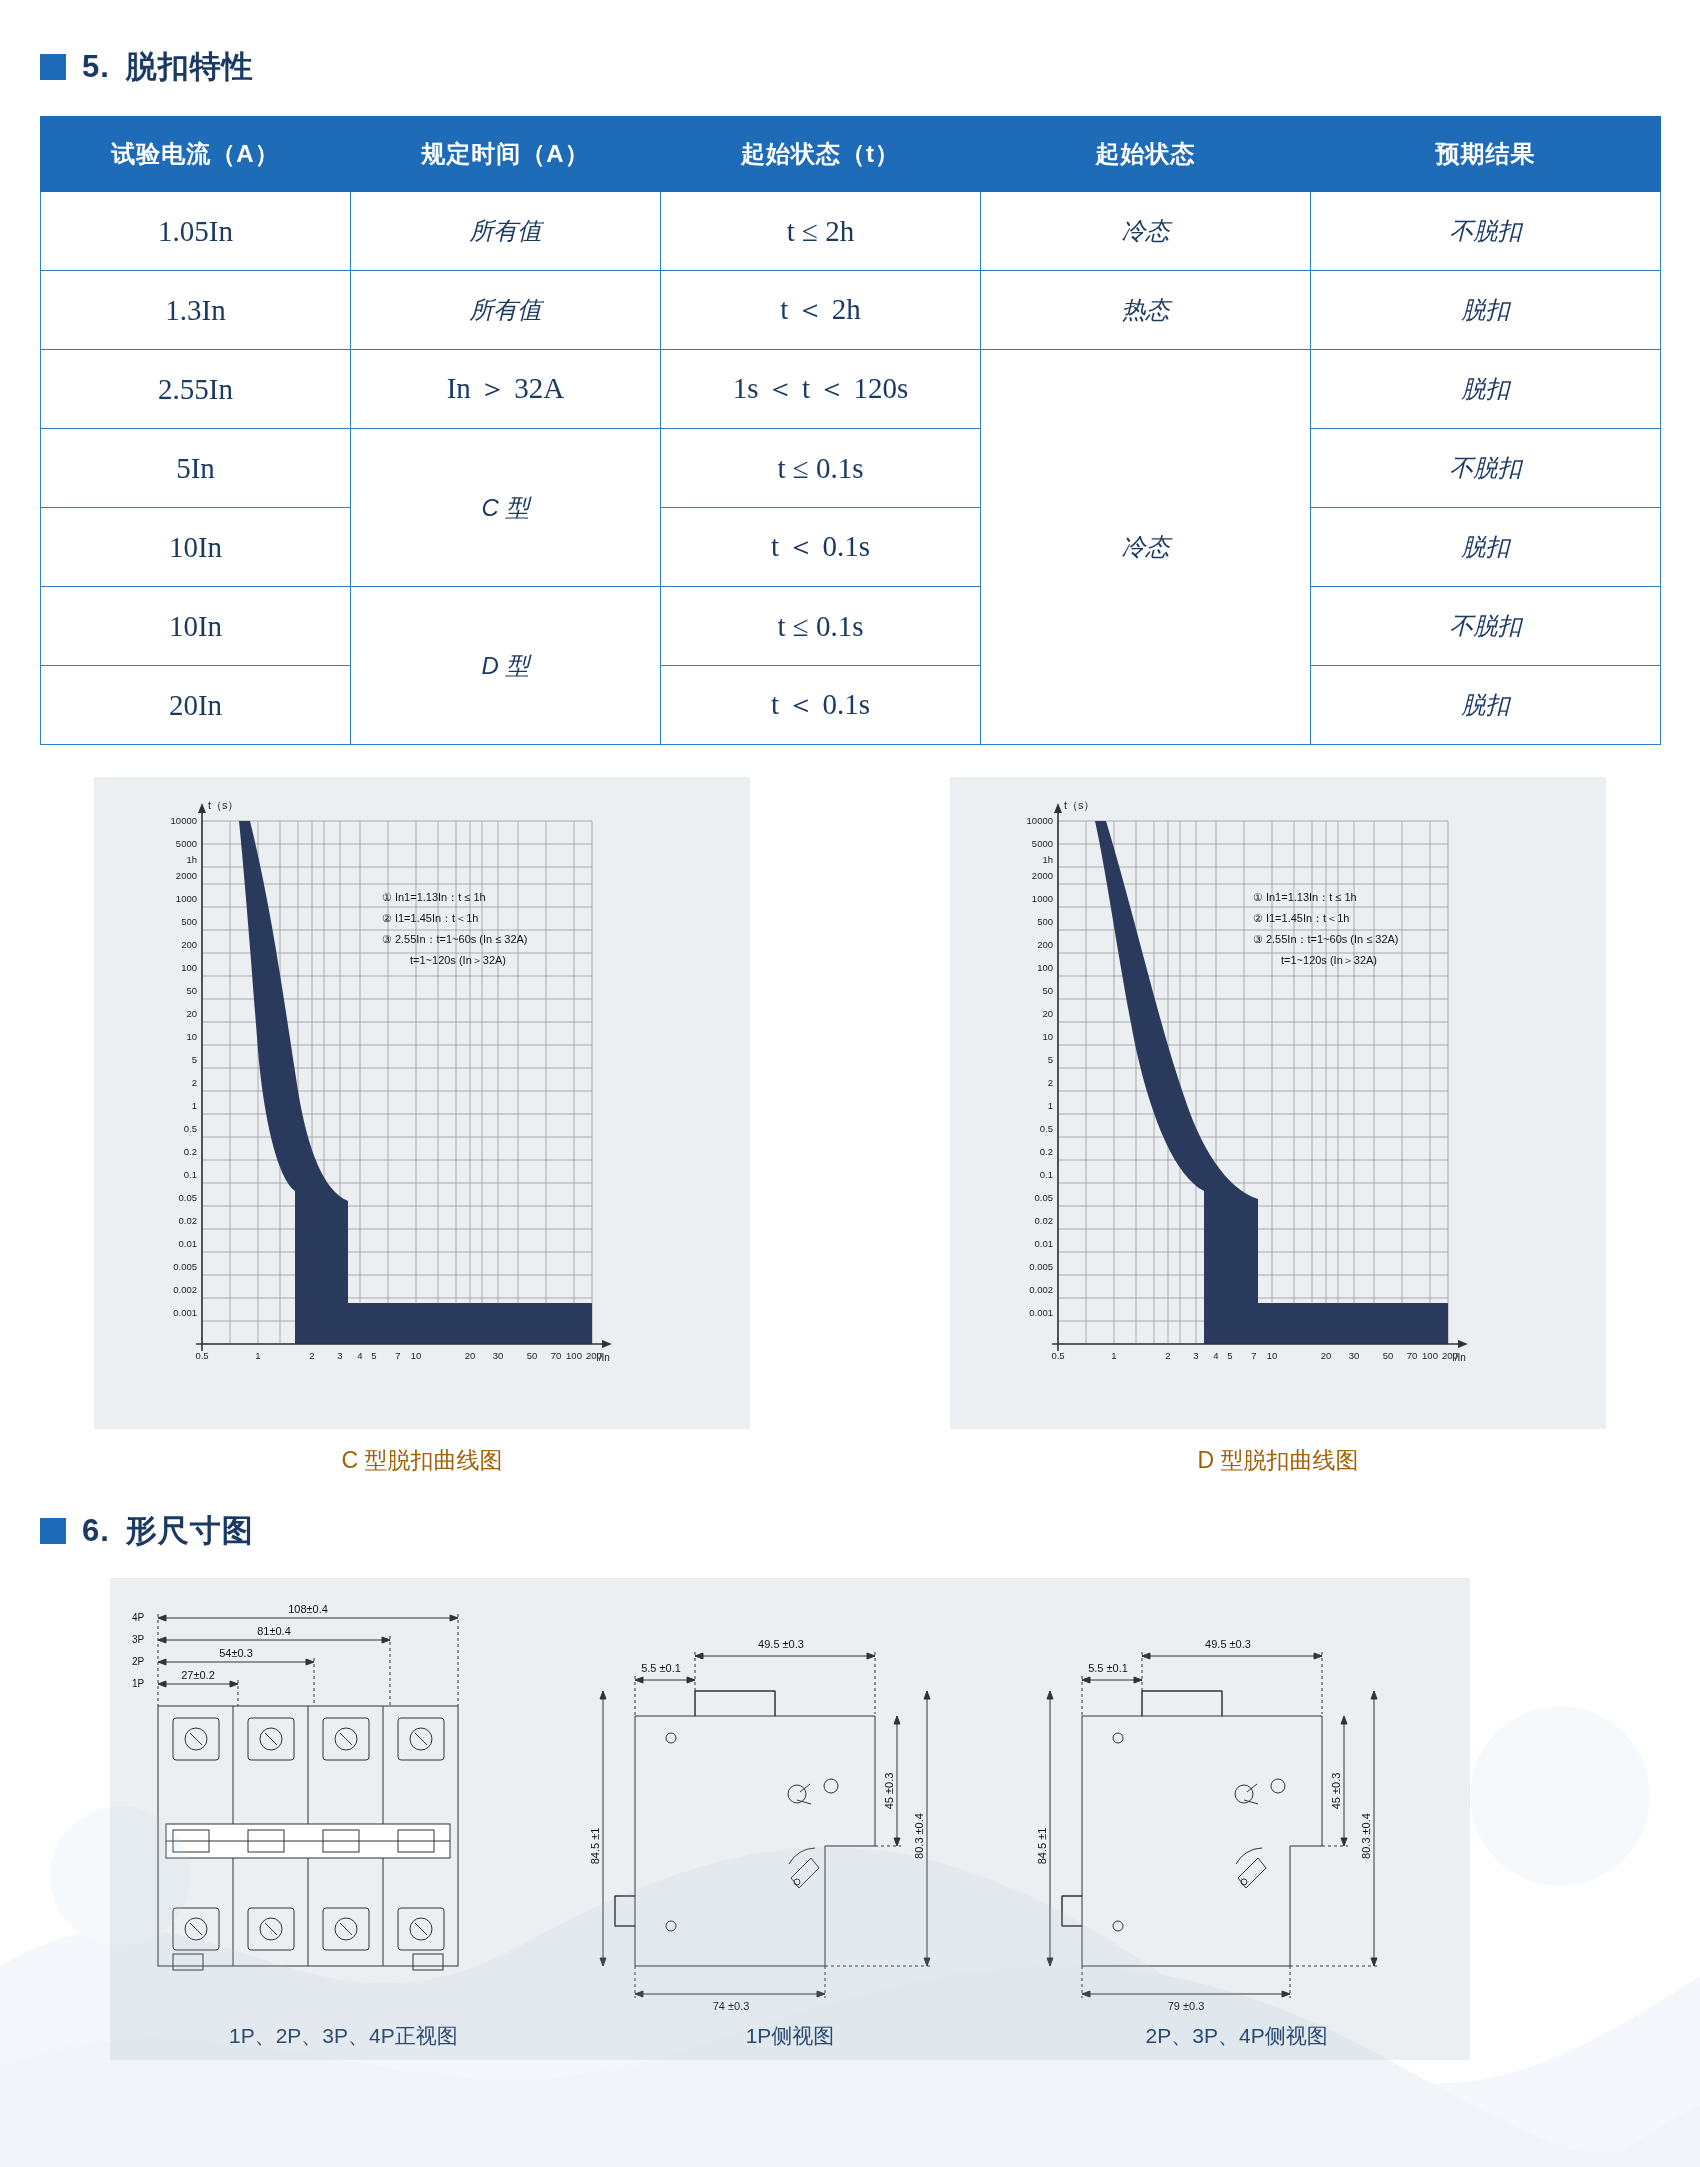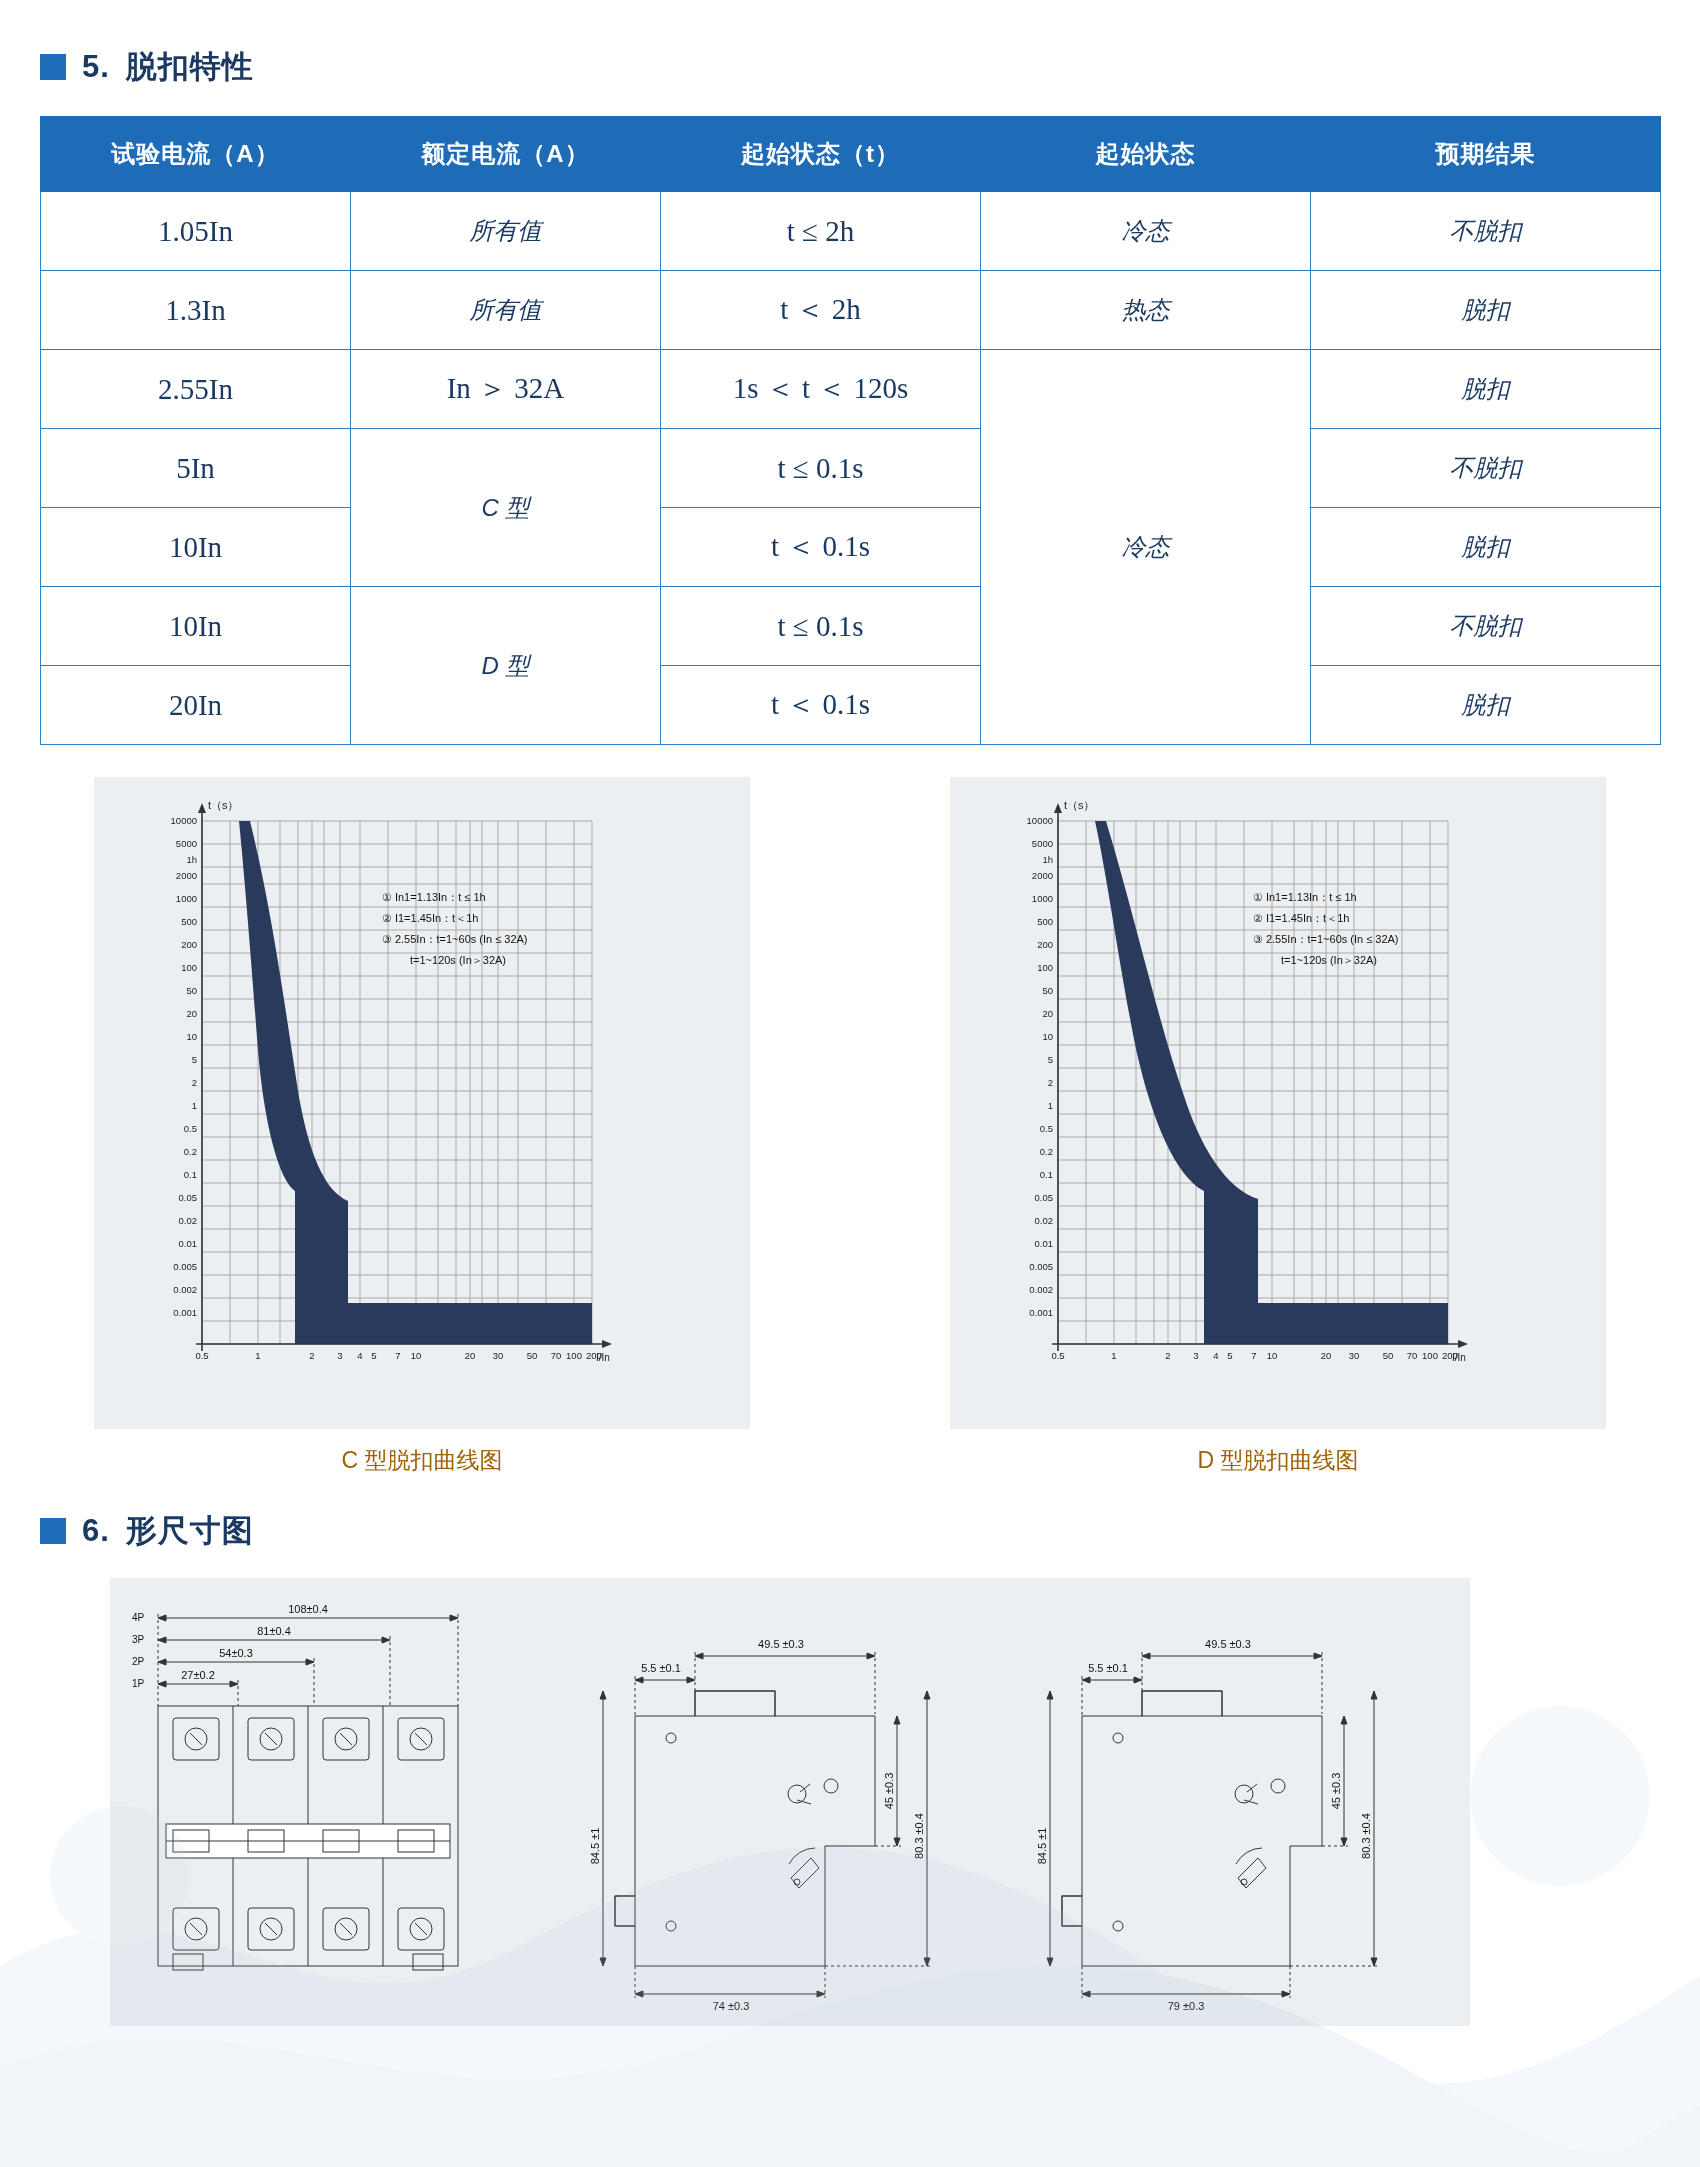--- a/index.html
+++ b/index.html
@@ -163,21 +163,21 @@
       <colgroup>
         <col style="width:310px">
         <col style="width:310px">
         <col style="width:320px">
         <col style="width:330px">
         <col style="width:350px">
       </colgroup>
       <thead>
         <tr>
           <th>试验电流（A）</th>
-          <th>额定电流（A）</th>
+          <th>规定时间（A）</th>
           <th>起始状态（t）</th>
           <th>起始状态</th>
           <th>预期结果</th>
         </tr>
       </thead>
       <tbody>
         <tr>
           <td>1.05In</td>
           <td class="cjk">所有值</td>
           <td>t ≤ 2h</td>
@@ -670,15 +670,20 @@
           <text x="164" y="414">79 ±0.3</text>
         </g>
         <g class="svg-text" font-size="11" fill="#111">
           <text transform="translate(24,250) rotate(-90)" text-anchor="middle">84.5 ±1</text>
           <text transform="translate(318,195) rotate(-90)" text-anchor="middle">45 ±0.3</text>
           <text transform="translate(348,240) rotate(-90)" text-anchor="middle">80.3 ±0.4</text>
         </g>
       </svg>
     </div>
 
+    <div class="dims-captions">
+      <div class="dims-caption">1P、2P、3P、4P正视图</div>
+      <div class="dims-caption">1P侧视图</div>
+      <div class="dims-caption">2P、3P、4P侧视图</div>
+    </div>
   </div>
 
 </div>
 
 </body></html>

